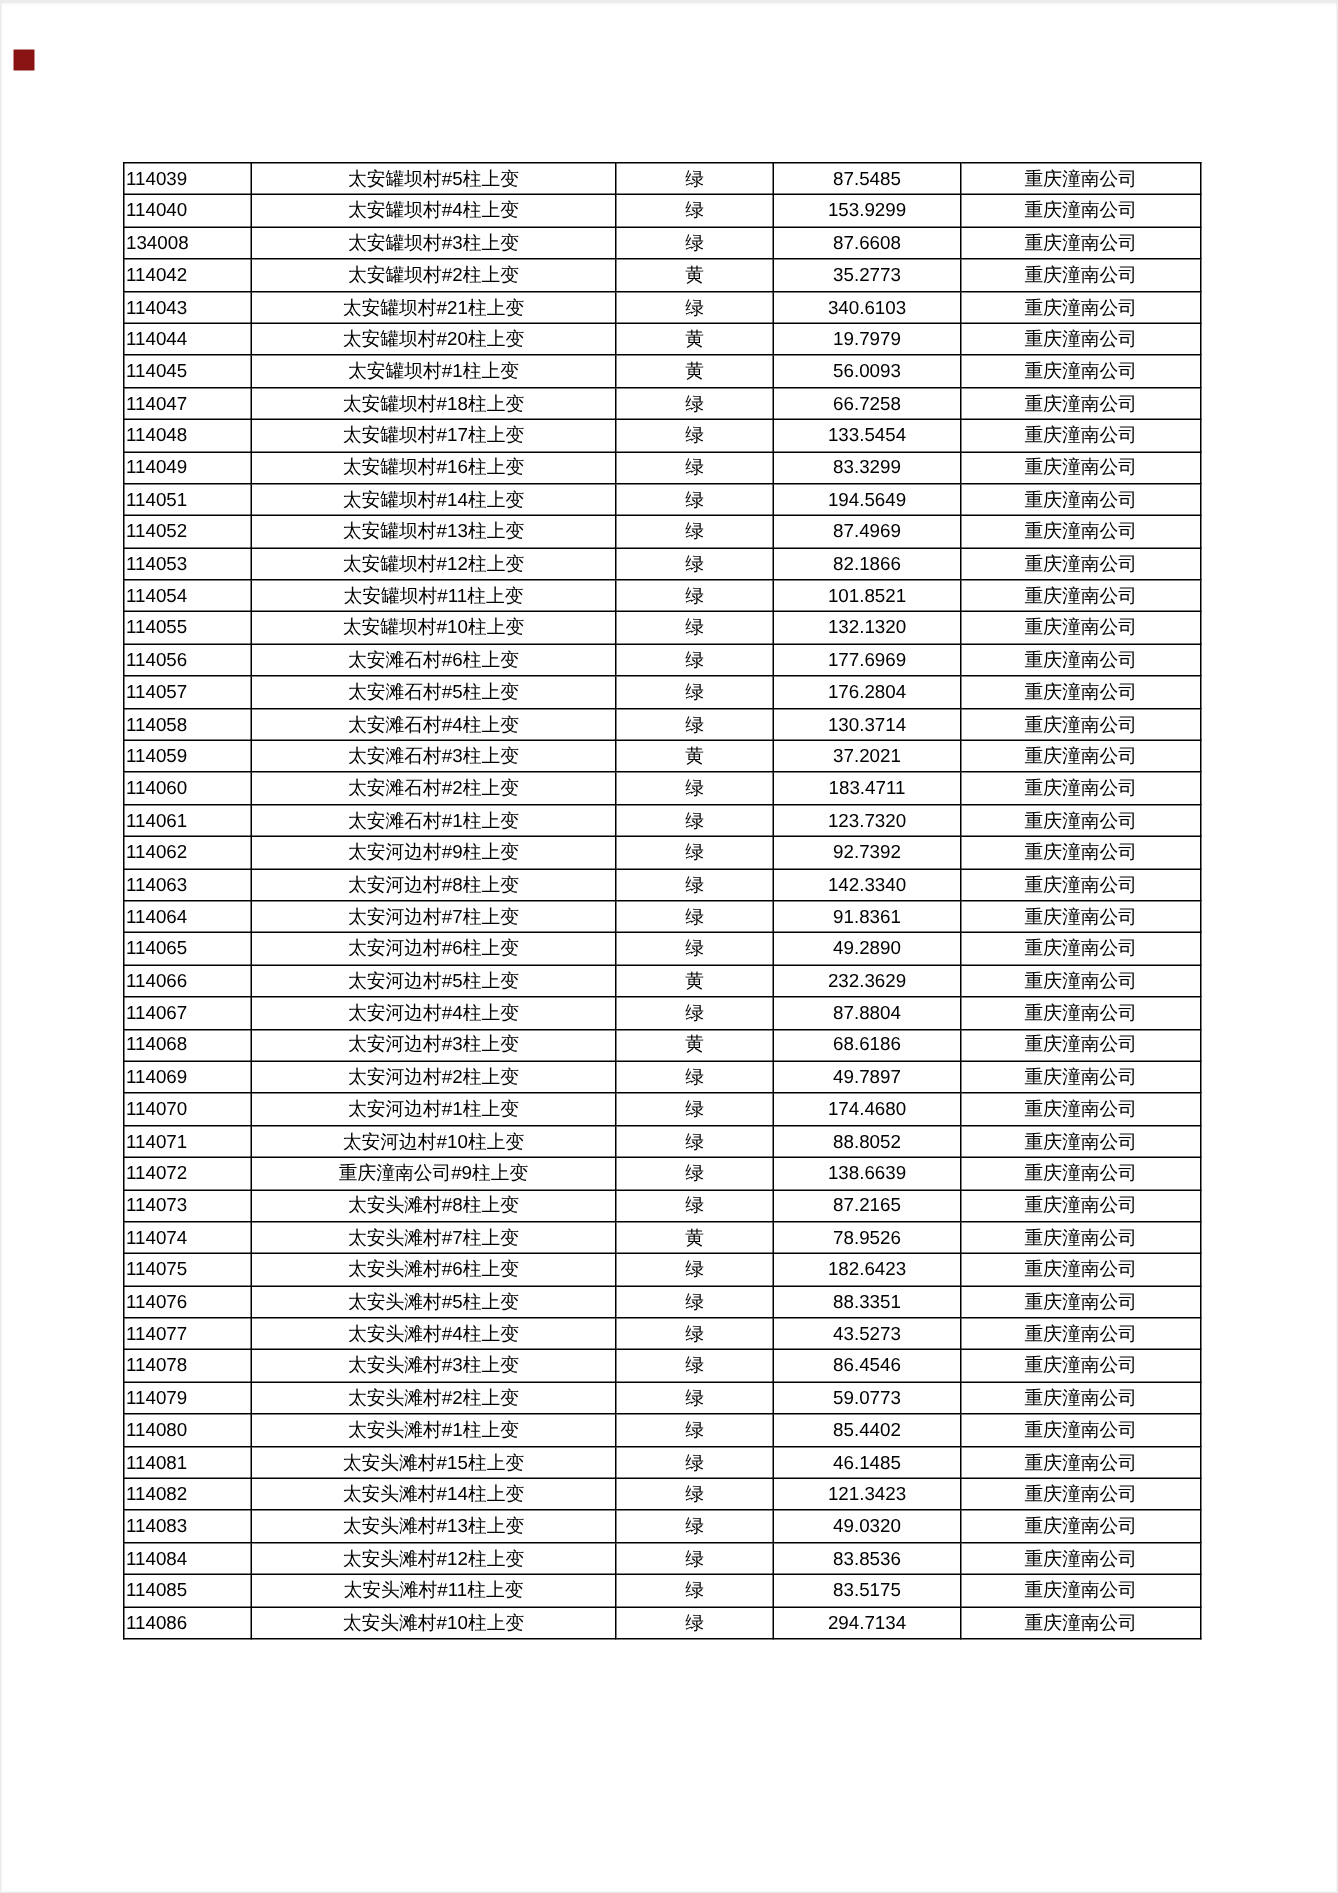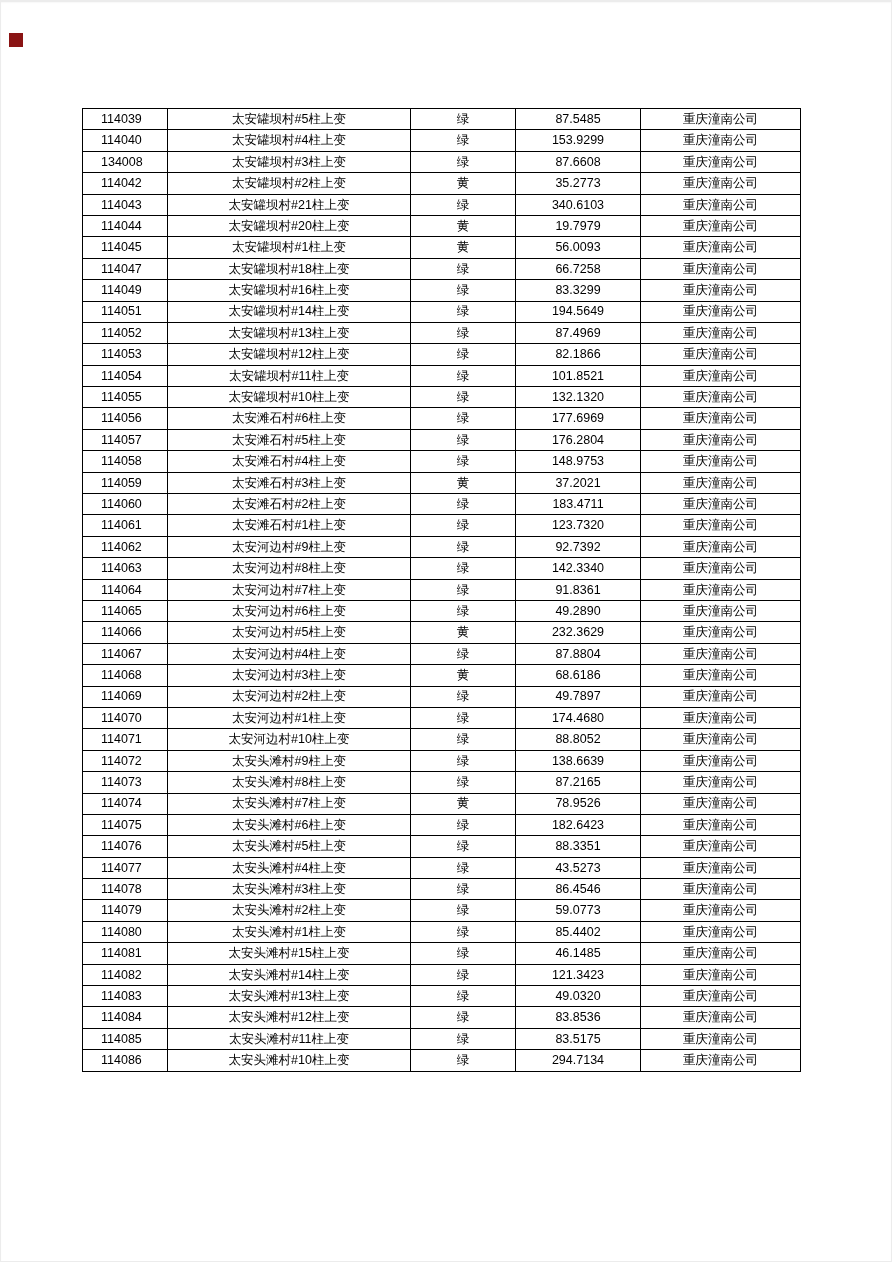--- a/index.html
+++ b/index.html
@@ -37,21 +37,21 @@
     border: 1px solid #000000;
     height: 20.4px;
     padding: 0;
     text-align: center;
     white-space: nowrap;
     overflow: hidden;
     vertical-align: middle;
   }
   table.data-table td.col-id {
     text-align: left;
-    padding-left: 18px;
+    padding-left: 1px;
   }
   col.c-id      { width: 85px;  }
   col.c-name    { width: 243px; }
   col.c-status  { width: 105px; }
   col.c-value   { width: 125px; }
   col.c-company { width: 160px; }
 </style>
 </head>
 <body>
 
@@ -116,20 +116,27 @@
         <td class="col-company">重庆潼南公司</td>
       </tr>
       <tr>
         <td class="col-id">114047</td>
         <td class="col-name">太安罐坝村#18柱上变</td>
         <td class="col-status">绿</td>
         <td class="col-value">66.7258</td>
         <td class="col-company">重庆潼南公司</td>
       </tr>
       <tr>
+        <td class="col-id">114048</td>
+        <td class="col-name">太安罐坝村#17柱上变</td>
+        <td class="col-status">绿</td>
+        <td class="col-value">133.5454</td>
+        <td class="col-company">重庆潼南公司</td>
+      </tr>
+      <tr>
         <td class="col-id">114049</td>
         <td class="col-name">太安罐坝村#16柱上变</td>
         <td class="col-status">绿</td>
         <td class="col-value">83.3299</td>
         <td class="col-company">重庆潼南公司</td>
       </tr>
       <tr>
         <td class="col-id">114051</td>
         <td class="col-name">太安罐坝村#14柱上变</td>
         <td class="col-status">绿</td>
@@ -175,21 +182,21 @@
         <td class="col-id">114057</td>
         <td class="col-name">太安滩石村#5柱上变</td>
         <td class="col-status">绿</td>
         <td class="col-value">176.2804</td>
         <td class="col-company">重庆潼南公司</td>
       </tr>
       <tr>
         <td class="col-id">114058</td>
         <td class="col-name">太安滩石村#4柱上变</td>
         <td class="col-status">绿</td>
-        <td class="col-value">148.9753</td>
+        <td class="col-value">130.3714</td>
         <td class="col-company">重庆潼南公司</td>
       </tr>
       <tr>
         <td class="col-id">114059</td>
         <td class="col-name">太安滩石村#3柱上变</td>
         <td class="col-status">黄</td>
         <td class="col-value">37.2021</td>
         <td class="col-company">重庆潼南公司</td>
       </tr>
       <tr>
@@ -271,21 +278,21 @@
       </tr>
       <tr>
         <td class="col-id">114071</td>
         <td class="col-name">太安河边村#10柱上变</td>
         <td class="col-status">绿</td>
         <td class="col-value">88.8052</td>
         <td class="col-company">重庆潼南公司</td>
       </tr>
       <tr>
         <td class="col-id">114072</td>
-        <td class="col-name">太安头滩村#9柱上变</td>
+        <td class="col-name">重庆潼南公司#9柱上变</td>
         <td class="col-status">绿</td>
         <td class="col-value">138.6639</td>
         <td class="col-company">重庆潼南公司</td>
       </tr>
       <tr>
         <td class="col-id">114073</td>
         <td class="col-name">太安头滩村#8柱上变</td>
         <td class="col-status">绿</td>
         <td class="col-value">87.2165</td>
         <td class="col-company">重庆潼南公司</td>

